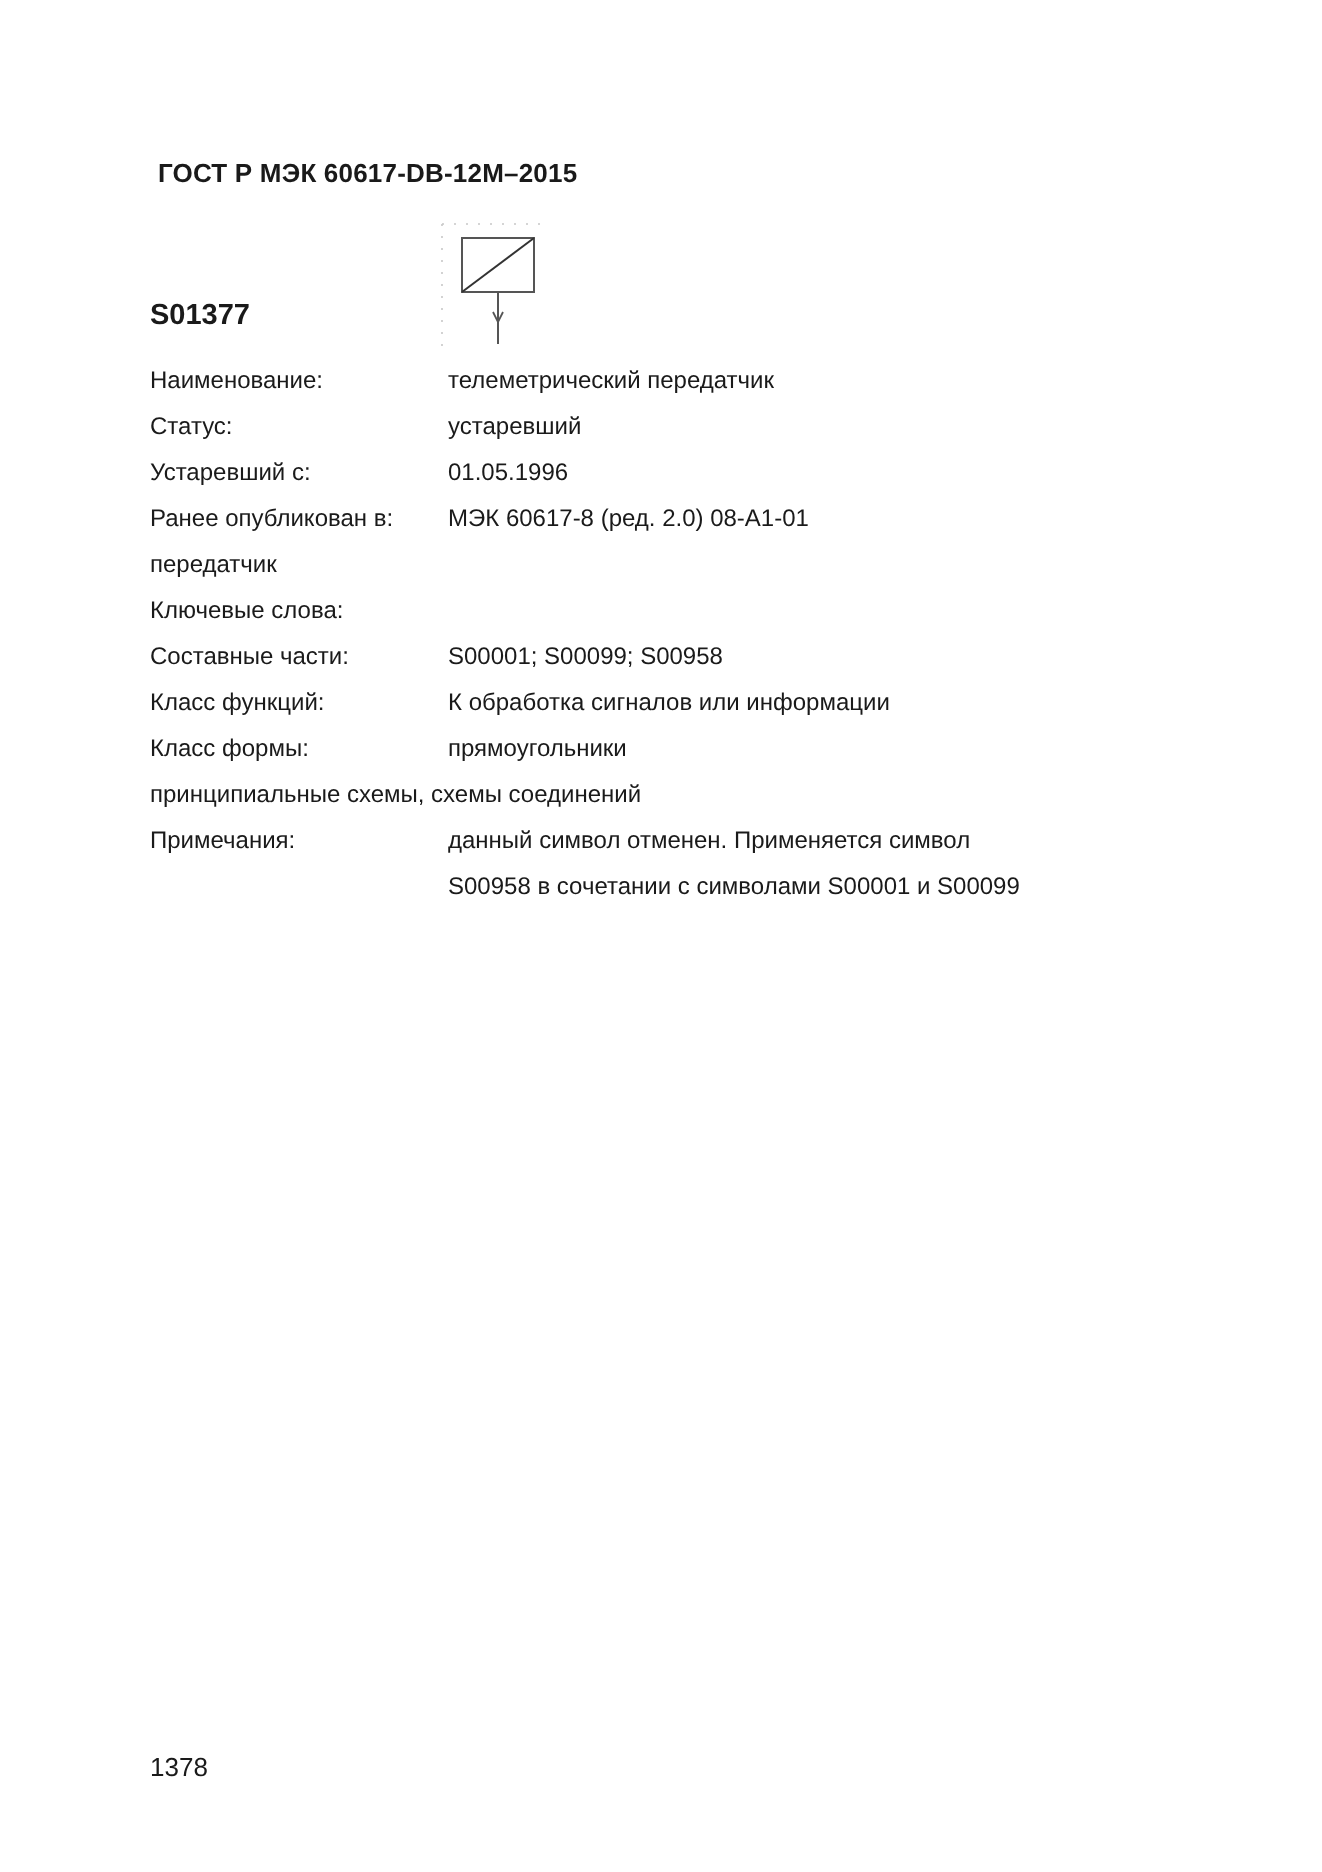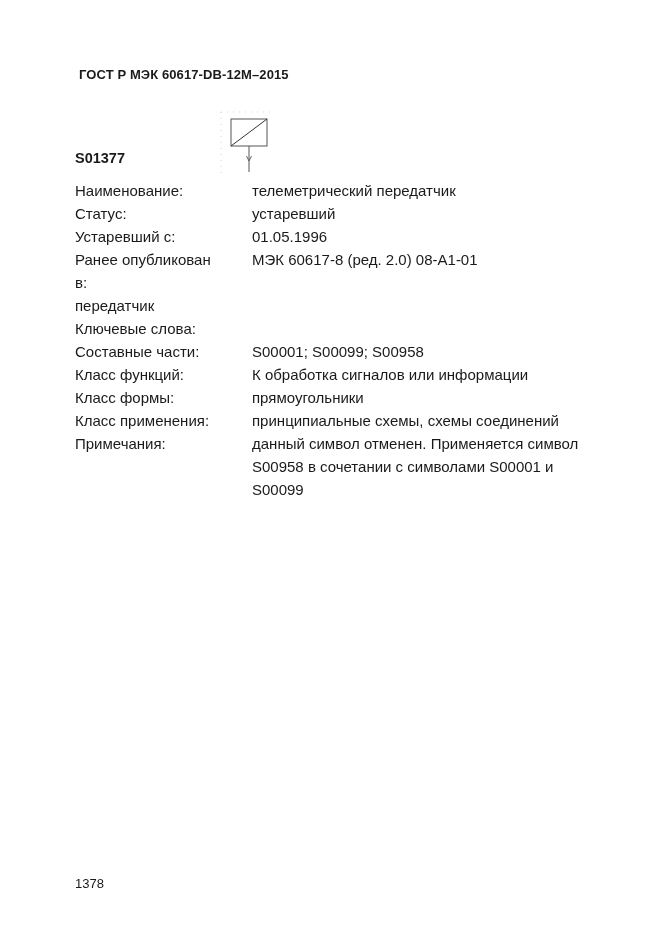--- a/index.html
+++ b/index.html
@@ -11,21 +11,21 @@
       width: 661px;
       height: 936px;
       position: relative;
       overflow: hidden;
       font-family: "Liberation Sans", sans-serif;
       color: #1a1a1a;
     }
     .doc-header {
       position: absolute;
       left: 79px;
-      top: 67px;
+      top: 79px;
       font-size: 13px;
       font-weight: bold;
       letter-spacing: 0.1px;
     }
     .symbol-code {
       position: absolute;
       left: 75px;
       top: 110px;
       font-size: 14.5px;
       font-weight: bold;
@@ -39,23 +39,22 @@
       height: 65px;
     }
     .fields {
       position: absolute;
       left: 75px;
       top: 179px;
       width: 520px;
     }
     .field-row {
       display: flex;
-      font-size: 15px;
+      font-size: 12px;
       line-height: 23px;
-      gap: 28px;
     }
     .field-label {
       width: 149px;
       flex: 0 0 149px;
       white-space: pre-line;
     }
     .field-value {
       flex: 1;
       white-space: pre-line;
     }
@@ -118,21 +117,20 @@
   </div>
   <div class="field-row">
     <span class="field-label">Класс функций:</span>
     <span class="field-value">К обработка сигналов или информации</span>
   </div>
   <div class="field-row">
     <span class="field-label">Класс формы:</span>
     <span class="field-value">прямоугольники</span>
   </div>
   <div class="field-row">
-    <span class="field-label">Класс применения:</span>
     <span class="field-value">принципиальные схемы, схемы соединений</span>
   </div>
   <div class="field-row">
     <span class="field-label">Примечания:</span>
     <span class="field-value">данный символ  отменен. Применяется символ
 S00958 в сочетании с символами S00001 и S00099</span>
   </div>
 </div>
 
 <div class="page-number">1378</div>

